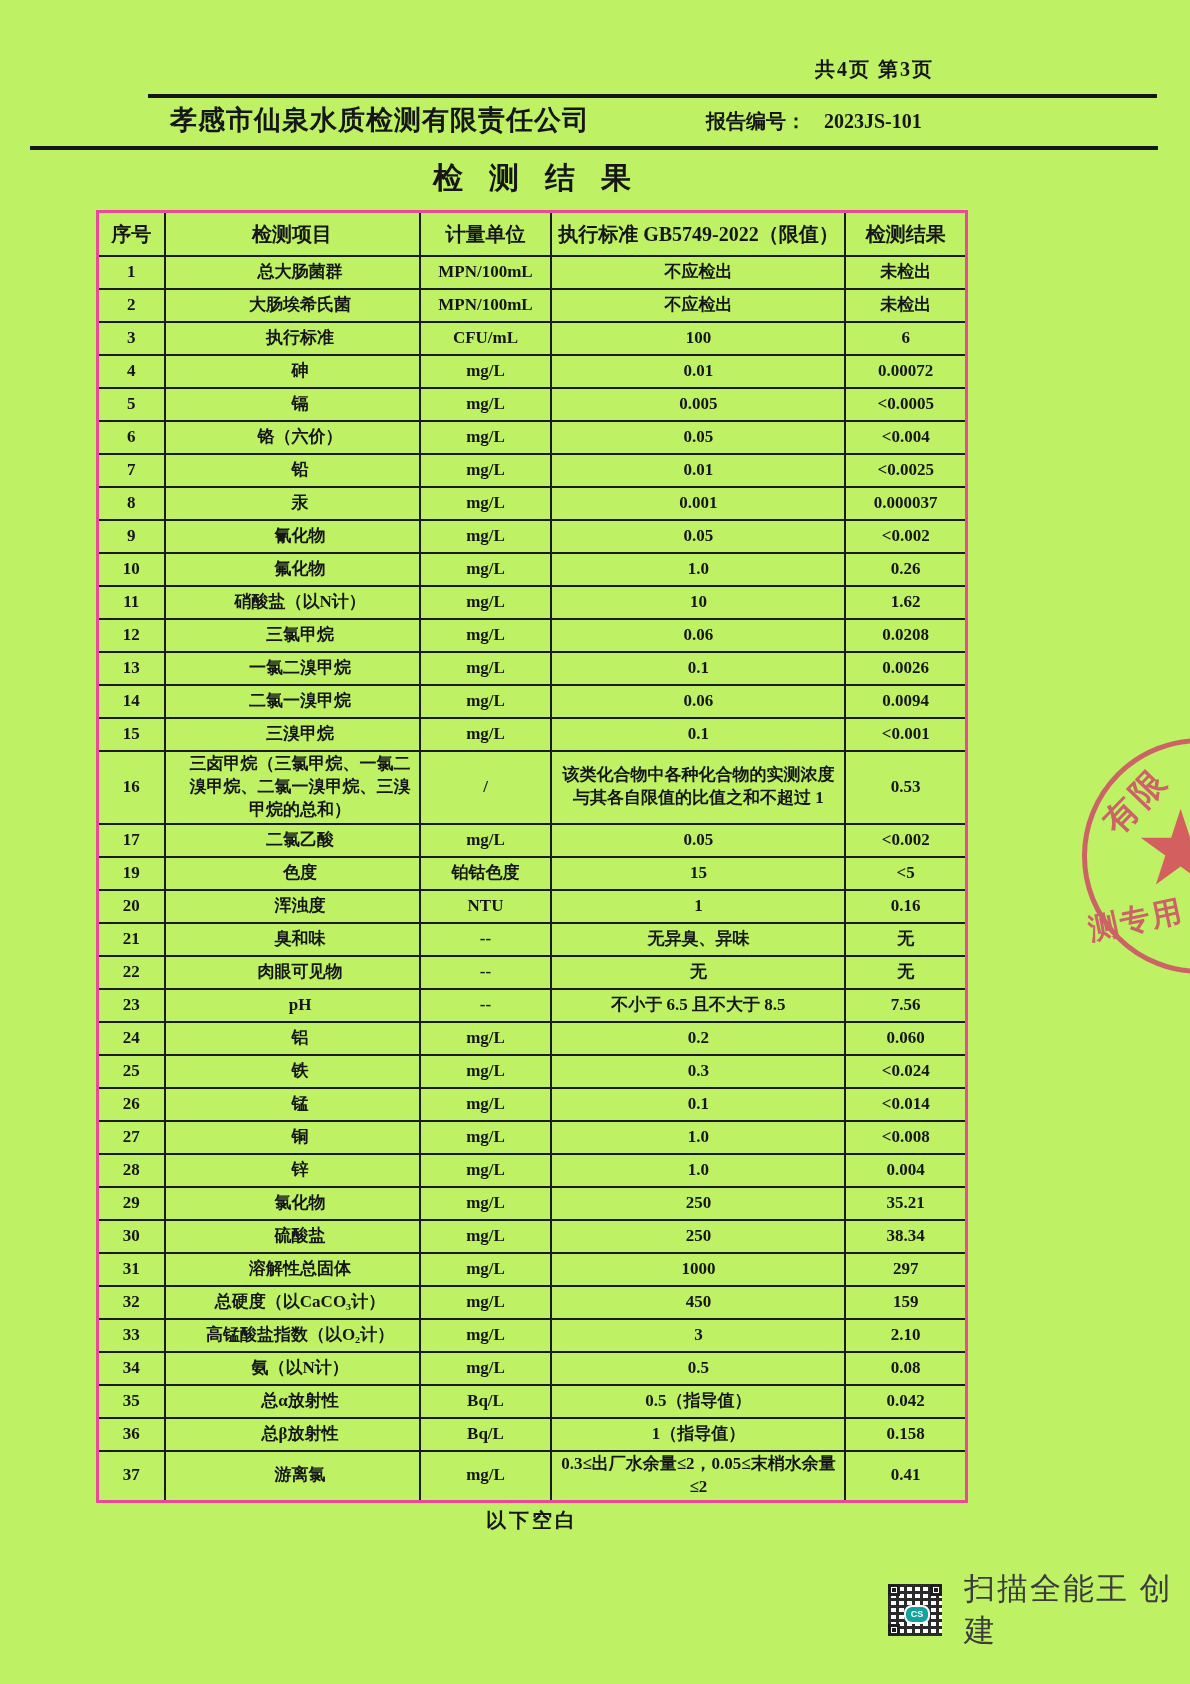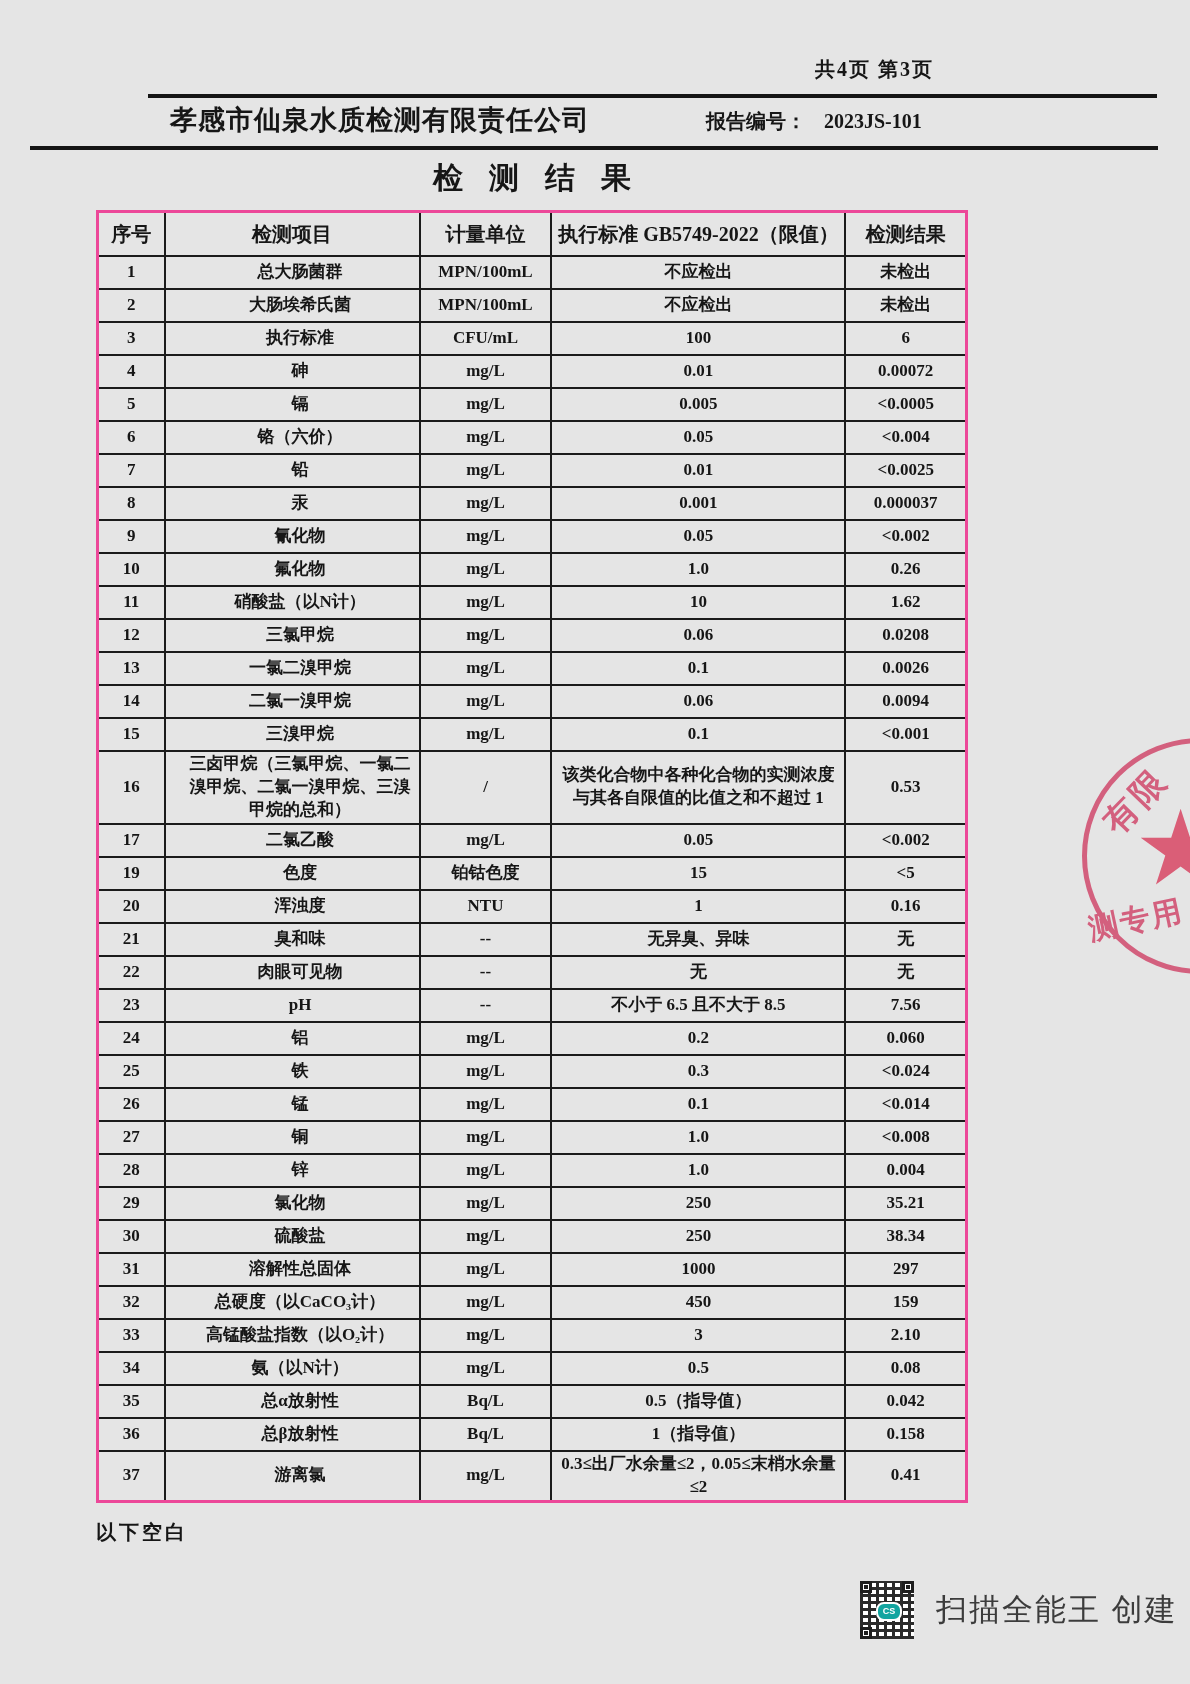--- a/index.html
+++ b/index.html
@@ -1,20 +1,20 @@
 <!DOCTYPE html>
 <html><head>
 <meta charset="utf-8">
 <style>
   html,body{margin:0;padding:0;background:#888;}
   .page{
     position:relative;
     width:1190px;height:1684px;
     margin:0 auto;
-    background:#e5e5e5;
+    background:#bef264;
     font-family:"Liberation Serif","DejaVu Serif",serif;
     color:#161616;
     overflow:hidden;
   }
   
   .pagination{
     position:absolute;top:56px;right:256px;
     font-size:20px;font-weight:bold;letter-spacing:2px;
   }
   .rule-top{
@@ -63,21 +63,21 @@
     font-size:17px;font-weight:600;height:29px;
     padding:1px 5px;line-height:1.35;
   }
   .c0{width:62px;}
   .c1{width:236px;padding-left:21px;}
   .c2{width:122px;}
   .c3{width:272px;border-radius:10px;}
   .c4{width:112px;}
   
   .footer-note{
-    margin-top:16px;text-align:left;
+    margin-top:4px;text-align:center;
     font-size:20px;font-weight:bold;letter-spacing:3px;
   }
   
   .stamp{
     position:absolute;top:738px;left:1082px;width:240px;height:240px;
     pointer-events:none;z-index:5;opacity:.82;
   }
   .stamp .ring{
     position:absolute;left:0;top:0;width:226px;height:226px;
     border:5px solid #d04468;border-radius:50%;
@@ -98,24 +98,25 @@
     font-size:30px;font-weight:bold;color:#d04468;
     transform:rotate(-12deg);letter-spacing:2px;
     font-family:"Liberation Sans","DejaVu Sans",sans-serif;
   }
   
   .scan-footer{
     position:absolute;left:860px;top:1578px;height:64px;
     display:flex;align-items:center;
   }
   .qr{
-    position:relative;width:54px;height:58px;flex:0 0 auto;
+    position:relative;width:54px;height:52px;flex:0 0 auto;
     background-image:
       repeating-linear-gradient(0deg,#2a2a2a 0 3px,transparent 3px 7px),
       repeating-linear-gradient(90deg,#2a2a2a 0 3px,#ffffff 3px 8px);
+    margin-left: 28px;
   }
   .qr .finder{
     position:absolute;width:12px;height:12px;background:#fff;
     border:3px solid #1e1e1e;box-sizing:border-box;
   }
   .qr .finder::after{
     content:"";position:absolute;left:1px;top:1px;width:4px;height:4px;background:#1e1e1e;
   }
   .qr .f-tl{left:0;top:0;}
   .qr .f-tr{right:0;top:0;}

